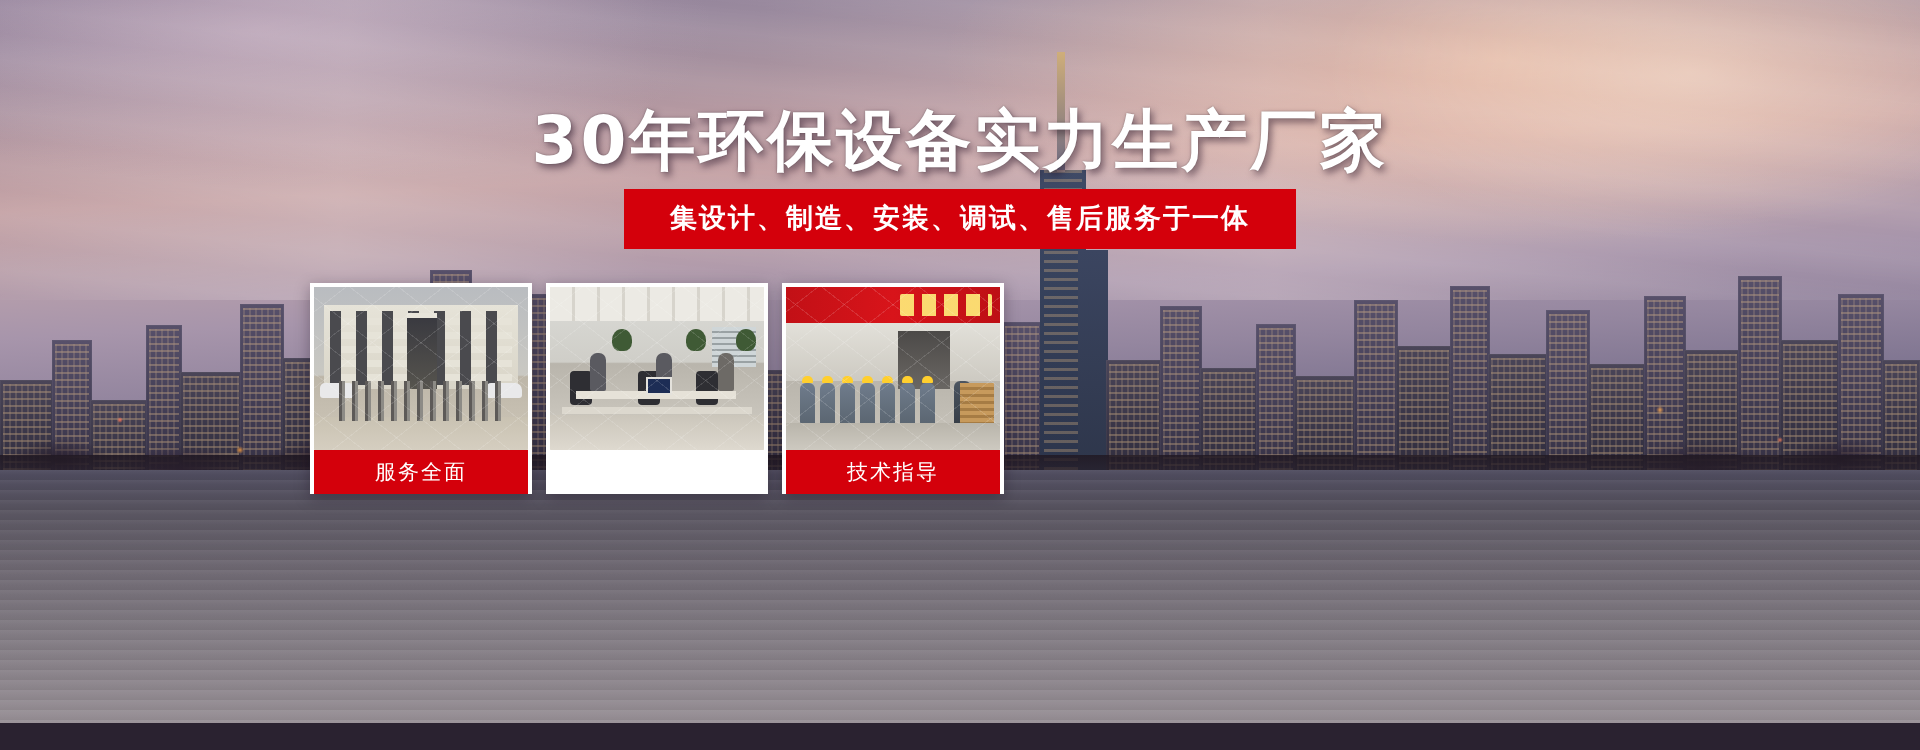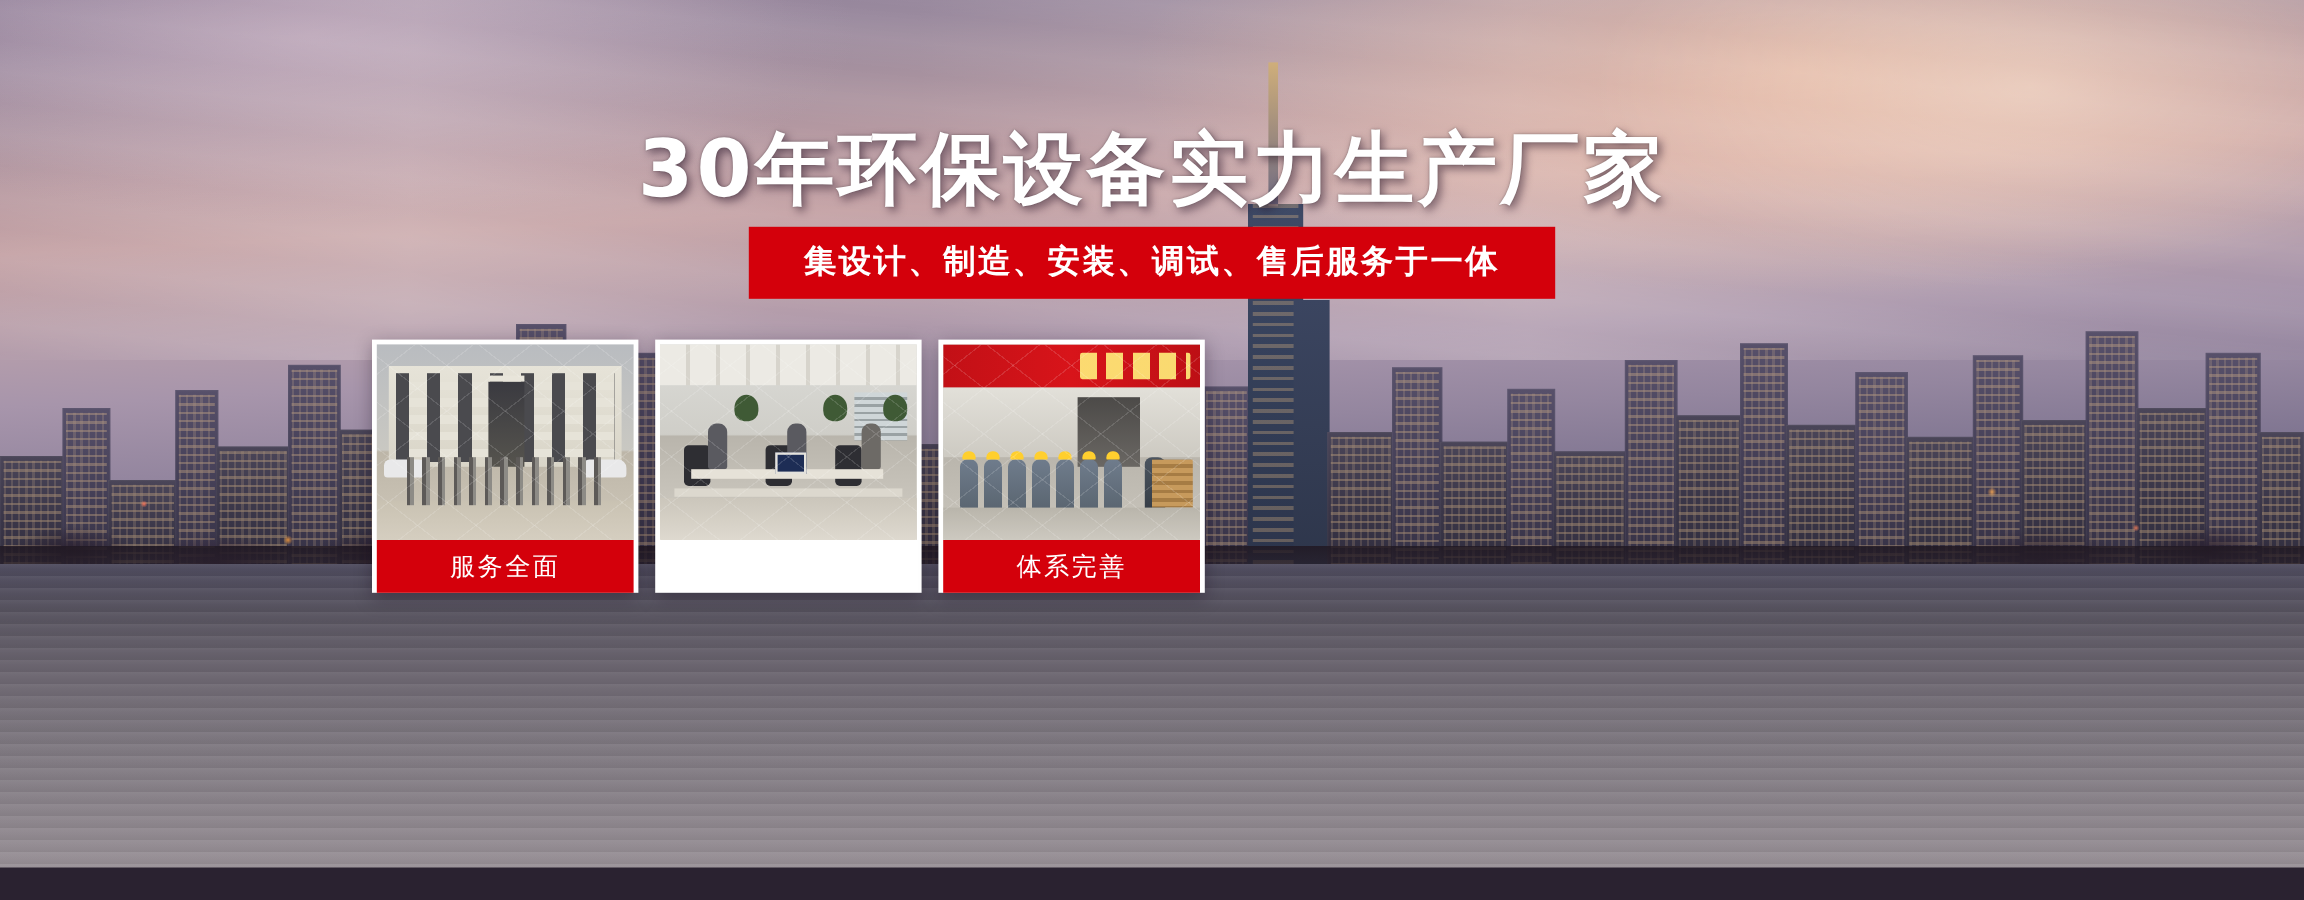--- a/index.html
+++ b/index.html
@@ -349,17 +349,17 @@
           <div class="worker w3"></div>
         <div class="worker w4"></div>
           <div class="worker w5"></div>
           <div class="worker w6"></div>
         <div class="worker w7"></div>
           <div class="lead"></div>
         <div class="stack"></div>
           <div class="gfloor"></div>
         <div class="wm"></div>
       </div>
-      <div class="card-cap">体系完善</div>
+      <div class="card-cap">技术指导</div>
     </div>
 
   </div>
 </div>
 
 </body></html>

